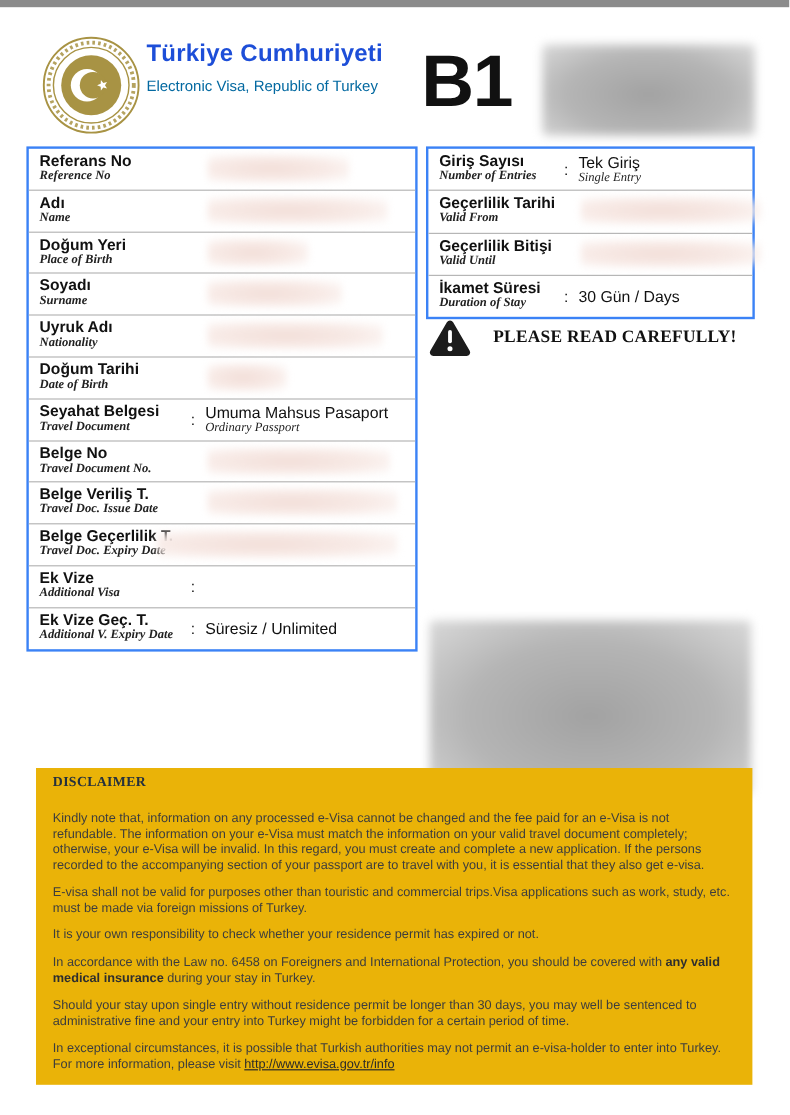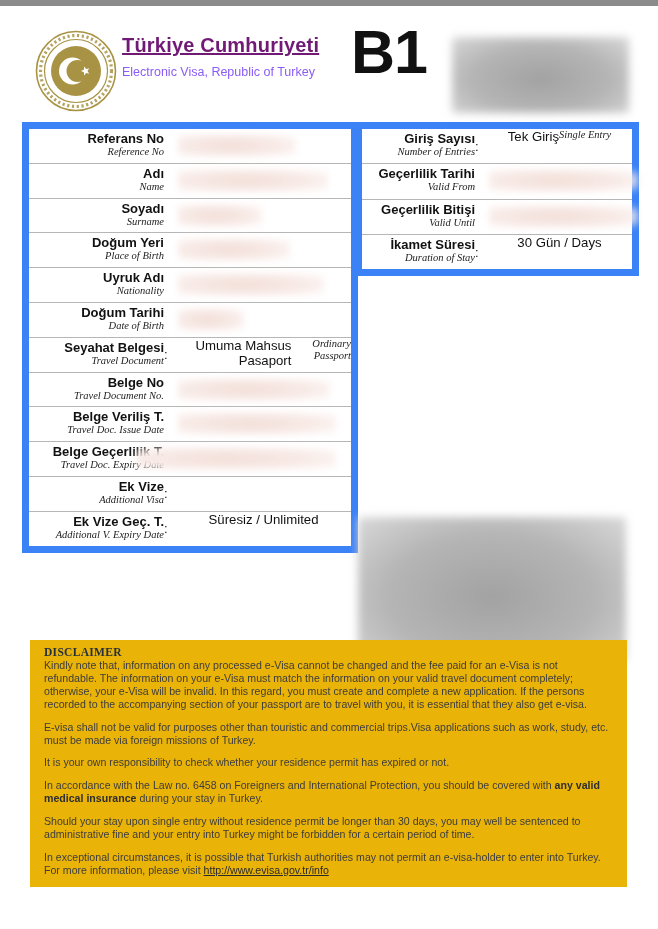--- a/index.html
+++ b/index.html
@@ -3,48 +3,48 @@
 <meta charset="utf-8">
 <style>
   html,body{margin:0;padding:0;background:#fff;}
   .page{position:relative;width:658px;height:929px;background:#fff;overflow:hidden;
         font-family:"Liberation Sans",sans-serif;color:#1a1a1a;}
   .top-bar{position:absolute;left:0;top:0;width:658px;height:6px;background:#8b8b8b;}
 
   
   .emblem{position:absolute;left:34px;top:29px;width:84px;height:84px;}
   .title-block{position:absolute;left:122px;top:33px;}
-  .title-line{font-size:20px;font-weight:bold;line-height:25px;color:#701a75;letter-spacing:.2px;text-decoration:underline;}
-  .subtitle{font-size:12.5px;color:#8b5cf6;margin-top:7px;}
-  .visa-type{position:absolute;left:351px;top:13px;font-size:61px;font-weight:bold;
+  .title-line{font-size:20px;font-weight:bold;line-height:25px;color:#1d4ed8;letter-spacing:.2px;}
+  .subtitle{font-size:12.5px;color:#0369a1;margin-top:7px;}
+  .visa-type{position:absolute;left:351px;top:28px;font-size:61px;font-weight:bold;
              line-height:78px;letter-spacing:-1px;color:#111;}
 
   
   .redaction{border-radius:4px;}
   .redaction.pink{background:radial-gradient(ellipse at 45% 50%, #f2ded8 0%, #f8ebe7 55%, rgba(255,255,255,0) 100%);filter:blur(3px);}
   .redaction.gray{background:radial-gradient(ellipse at 50% 55%, #a2a2a2 0%, #b5b5b5 55%, #d9d9d9 100%);filter:blur(4px);}
   .visa-number-redaction{position:absolute;left:452px;top:37px;width:177px;height:76px;}
   .qr-redaction{position:absolute;left:358px;top:517px;width:268px;height:145px;}
 
   
-  .fields-box{position:absolute;border:7px solid #3b82f6;background:#fff;text-align:right;}
+  .fields-box{position:absolute;border:2px solid #3b82f6;background:#fff;}
   .fields-box.left{left:22px;top:122px;width:322px;}
   .fields-box.right{left:355px;top:122px;width:270px;}
   .field-row{position:relative;display:flex;align-items:stretch;border-bottom:1px solid #b6b6b6;}
   .field-row:last-child{border-bottom:none;}
   .fields-box.left .field-row{height:33.8px;}
   .fields-box.right .field-row{height:34.3px;}
   .label-cell{padding:2px 0 0 9px;flex:0 0 auto;}
   .fields-box.left .label-cell{width:126px;}
   .fields-box.right .label-cell{width:104px;}
   .label-tr{font-size:13px;font-weight:bold;line-height:15px;white-space:nowrap;color:#111;}
-  .label-en{font-family:"Liberation Serif",serif;font-style:italic;font-weight:normal;
+  .label-en{font-family:"Liberation Serif",serif;font-style:italic;font-weight:bold;
             font-size:10.5px;line-height:12px;color:#222;white-space:nowrap;}
   .colon-cell{flex:0 0 12px;display:flex;align-items:center;font-size:13px;color:#111;}
-  .value-cell{position:relative;flex:1 1 auto;display:flex;justify-content:center;}
+  .value-cell{position:relative;flex:1 1 auto;display:flex;flex-direction:column;justify-content:center;}
   .value-tr{font-size:13.2px;line-height:15px;color:#111;}
   .value-en{font-family:"Liberation Serif",serif;font-style:italic;font-size:10.5px;line-height:12px;color:#222;}
   .value-cell .redaction.pink{position:absolute;left:2px;top:5px;height:23px;width:118px;}
   .fields-box.left .field-row:nth-child(2) .redaction.pink{width:150px;}
   .fields-box.left .field-row:nth-child(3) .redaction.pink{width:84px;}
   .fields-box.left .field-row:nth-child(4) .redaction.pink{width:112px;}
   .fields-box.left .field-row:nth-child(5) .redaction.pink{width:146px;}
   .fields-box.left .field-row:nth-child(6) .redaction.pink{width:66px;}
   .fields-box.left .field-row:nth-child(8) .redaction.pink{width:152px;}
   .fields-box.left .field-row:nth-child(9) .redaction.pink{width:158px;}
@@ -61,21 +61,21 @@
   .warning-bullets li{position:relative;font-size:12.5px;line-height:15.8px;color:#222;
                       padding-left:24px;margin-bottom:1px;}
   .warning-bullets li::before{content:"•";position:absolute;left:8px;top:0;font-size:12px;color:#333;}
 
   
   .disclaimer{position:absolute;left:30px;top:640px;width:569px;background:#eab308;
               padding:6px 14px 10px 14px;color:#3d3d3d;}
   .disclaimer-title{font-family:"Liberation Serif",serif;font-weight:bold;font-size:11.5px;
                     color:#25313d;letter-spacing:.3px;}
   .disclaimer p{margin:0 0 10px 0;font-size:10.6px;line-height:12.9px;}
-  .disclaimer p:first-of-type{margin-top:1px;}
+  .disclaimer p:first-of-type{margin-top:18px;}
   .disclaimer p:last-child{margin-bottom:0;}
   .disclaimer b{font-weight:bold;color:#2e2e2e;}
   .disclaimer a{color:#2a2a2a;text-decoration:underline;cursor:pointer;}
 </style>
 </head>
 <body>
 
 <div class="page">
   <div class="top-bar"></div>
 
@@ -119,44 +119,44 @@
     </div>
     <div class="colon-cell" style="visibility: hidden;">:</div>
     <div class="value-cell">
       <div class="value-tr"></div>
       <div class="value-en"></div>
     <div class="redaction pink"></div>
         </div>
   </div>
       <div class="field-row">
     <div class="label-cell">
+      <div class="label-tr">Doğum Yeri</div>
+      <div class="label-en">Place of Birth</div>
+    </div>
+    <div class="colon-cell" style="visibility: hidden;">:</div>
+    <div class="value-cell">
+      <div class="value-tr"></div>
+      <div class="value-en"></div>
+    <div class="redaction pink"></div>
+        </div>
+  </div>
+      <div class="field-row">
+    <div class="label-cell">
       <div class="label-tr">Soyadı</div>
       <div class="label-en">Surname</div>
     </div>
     <div class="colon-cell" style="visibility: hidden;">:</div>
     <div class="value-cell">
       <div class="value-tr"></div>
       <div class="value-en"></div>
     <div class="redaction pink"></div>
         </div>
   </div>
       <div class="field-row">
     <div class="label-cell">
-      <div class="label-tr">Doğum Yeri</div>
-      <div class="label-en">Place of Birth</div>
-    </div>
-    <div class="colon-cell" style="visibility: hidden;">:</div>
-    <div class="value-cell">
-      <div class="value-tr"></div>
-      <div class="value-en"></div>
-    <div class="redaction pink"></div>
-        </div>
-  </div>
-      <div class="field-row">
-    <div class="label-cell">
       <div class="label-tr">Uyruk Adı</div>
       <div class="label-en">Nationality</div>
     </div>
     <div class="colon-cell" style="visibility: hidden;">:</div>
     <div class="value-cell">
       <div class="value-tr"></div>
       <div class="value-en"></div>
     <div class="redaction pink"></div>
         </div>
   </div>
@@ -281,20 +281,28 @@
     </div>
     <div class="colon-cell">:</div>
     <div class="value-cell">
       <div class="value-tr">30 Gün / Days</div>
       <div class="value-en"></div>
     </div>
   </div>
     </div>
 
   <div class="warning">
+    <div class="warning-head">
+      <svg class="warning-icon" viewBox="0 0 36 31">
+        <path d="M15.4 2.6 L1.6 26.2 a3 3 0 0 0 2.6 4.5 h27.6 a3 3 0 0 0 2.6 -4.5 L20.6 2.6 a3 3 0 0 0 -5.2 0 Z" fill="#1c1c1c"></path>
+        <rect x="16.4" y="9" width="3.2" height="11" rx="1.6" fill="#ffffff"></rect>
+        <circle cx="18" cy="24.6" r="2.1" fill="#ffffff"></circle>
+      </svg>
+      <div class="warning-title">PLEASE READ CAREFULLY!</div>
+    </div>
   </div>
 
   <div class="qr-redaction redaction gray"></div>
 
   <div class="disclaimer">
     <div class="disclaimer-title">DISCLAIMER</div>
     <div id="disclaimer-paragraphs">
         <p>Kindly note that, information on any processed e-Visa cannot be changed and the fee paid for an e-Visa is not refundable. The information on your e-Visa must match the information on your valid travel document completely; otherwise, your e-Visa will be invalid. In this regard, you must create and complete a new application. If the persons recorded to the accompanying section of your passport are to travel with you, it is essential that they also get e-visa.</p>
         <p>E-visa shall not be valid for purposes other than touristic and commercial trips.Visa applications such as work, study, etc. must be made via foreign missions of Turkey.</p>
         <p>It is your own responsibility to check whether your residence permit has expired or not.</p>

